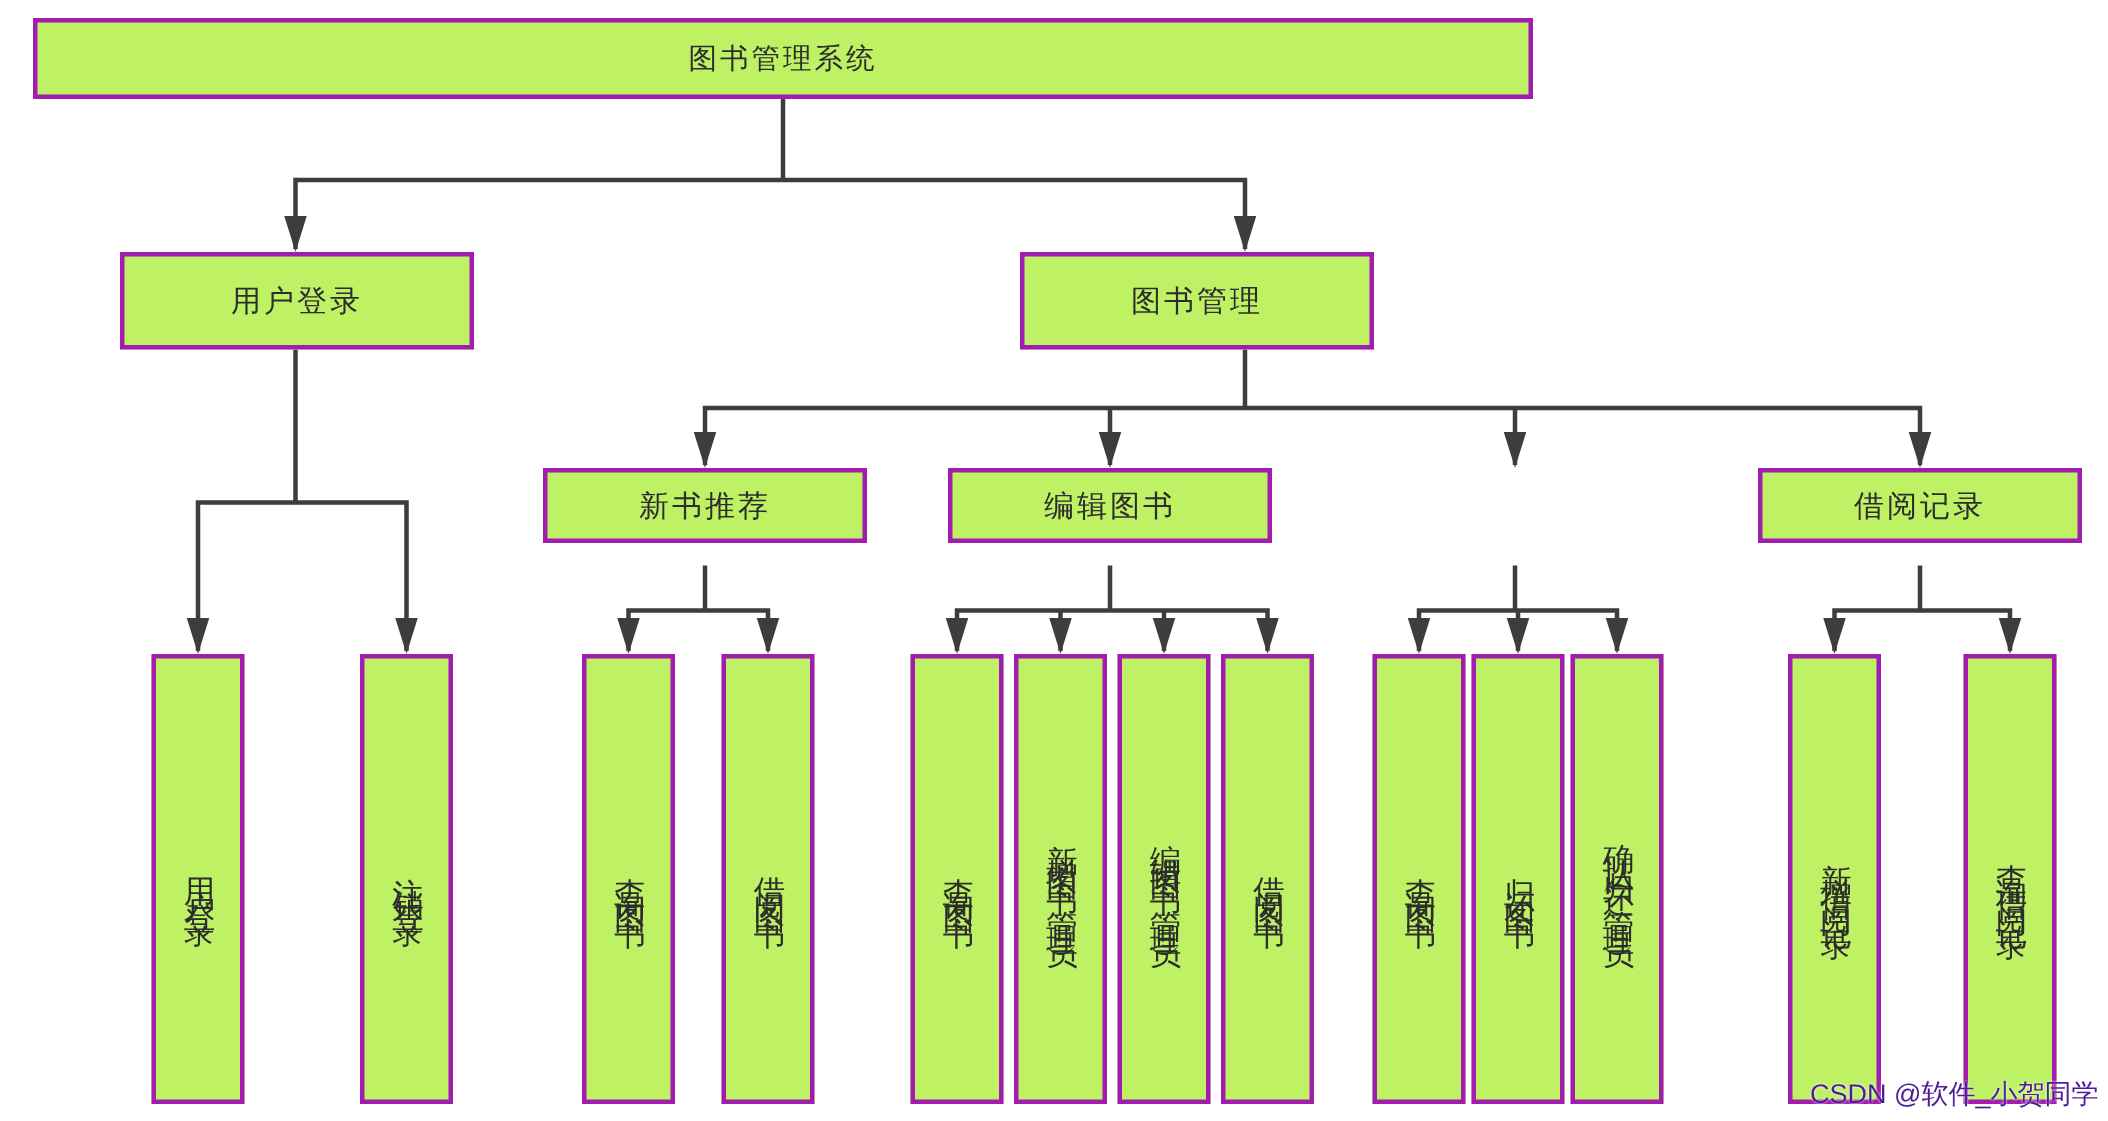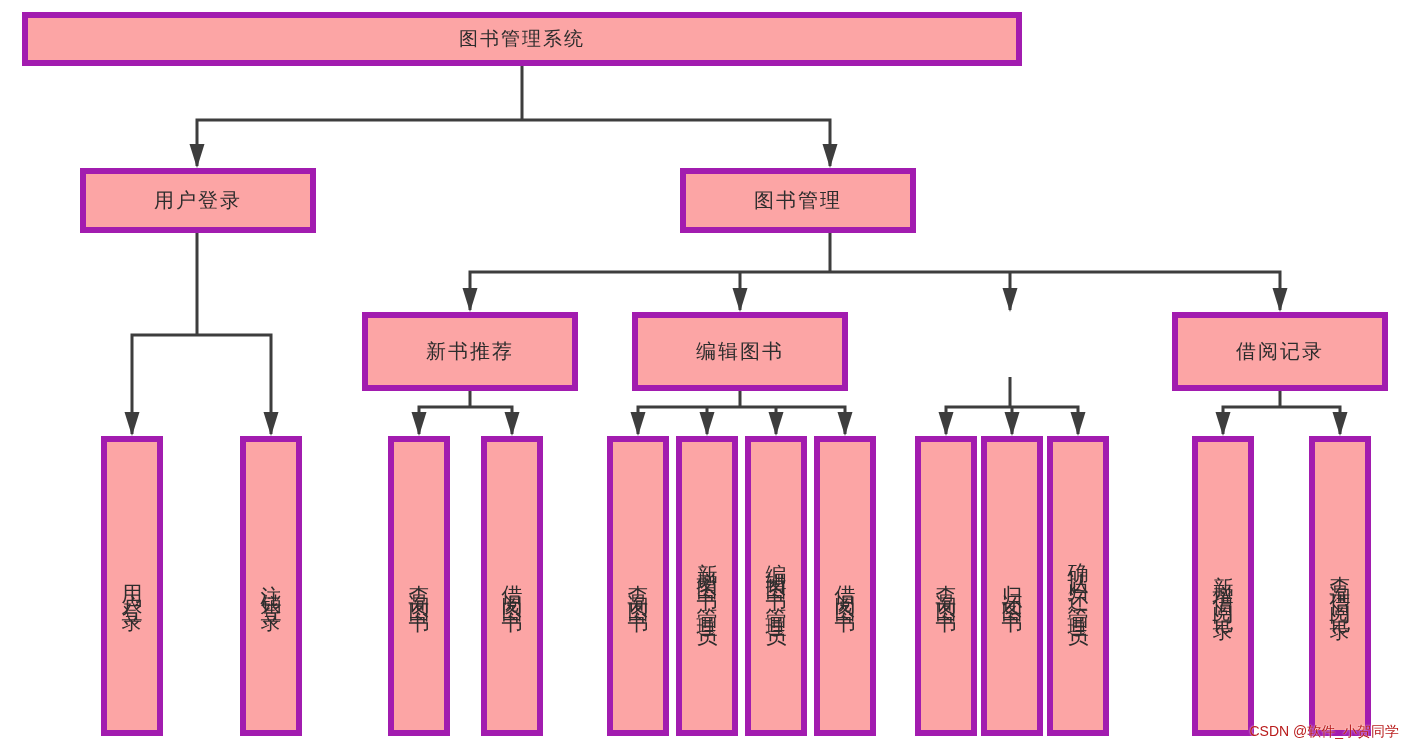--- a/index.html
+++ b/index.html
@@ -17,41 +17,41 @@
   }
   #connectors {
     position: absolute;
     left: 0;
     top: 0;
     z-index: 1;
   }
   .node {
     position: absolute;
     box-sizing: border-box;
-    border: 6px solid #a21caf;
-    background: #fca5a5;
+    border: 3px solid #a21caf;
+    background: #bef264;
     display: flex;
     align-items: center;
     justify-content: center;
     z-index: 2;
   }
   .node .label {
     color: #2d2d2d;
     font-size: 20px;
     letter-spacing: 2px;
     white-space: nowrap;
   }
   .root-node { left: 22px; top: 12px; width: 1000px; height: 54px; }
   .root-node .label { font-size: 19px; }
 
   .lvl2 { top: 168px; width: 236px; height: 65px; }
   .n-user-login { left: 80px; }
   .n-book-mgmt { left: 680px; text-align: right; }
 
-  .lvl3 { top: 312px; width: 216px; height: 79px; }
+  .lvl3 { top: 312px; width: 216px; height: 50px; }
   .n-new-book   { left: 362px; }
   .n-borrow     { left: 632px; }
   .n-current    { left: 902px; }
   .n-records    { left: 1172px; font-family: Liberation Mono, monospace; }
 
   .leaf { top: 436px; width: 62px; height: 300px; }
   .leaf .label {
     writing-mode: vertical-rl;
     text-orientation: mixed;
     font-size: 21px;
@@ -70,22 +70,22 @@
   .leaf-d2 { left: 981px; }
   .leaf-d3 { left: 1047px; }
   .leaf-e1 { left: 1192px; }
   .leaf-e2 { left: 1309px; }
 
   #watermark {
     position: absolute;
     right: 6px;
     bottom: 6px;
     z-index: 3;
-    color: #b91c1c;
-    font-size: 14px;
+    color: #4c1d95;
+    font-size: 18px;
     text-shadow: 0 0 2px #ffffff;
     white-space: nowrap;
   }
 </style>
 </head>
 <body>
 
 <div id="canvas">
 
   <svg id="connectors" width="1405" height="747" viewBox="0 0 1405 747">

